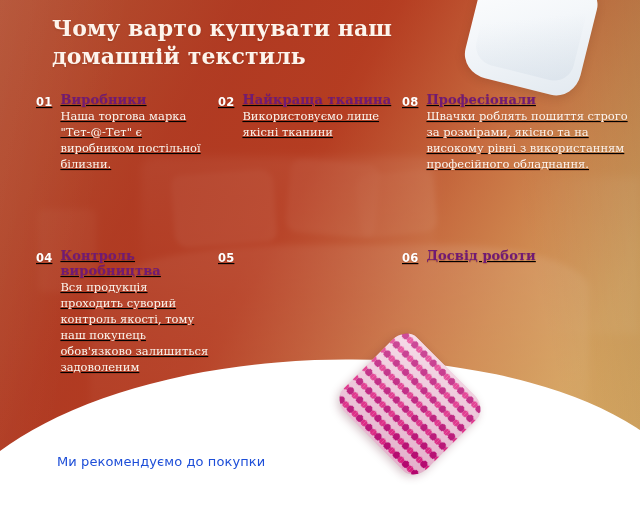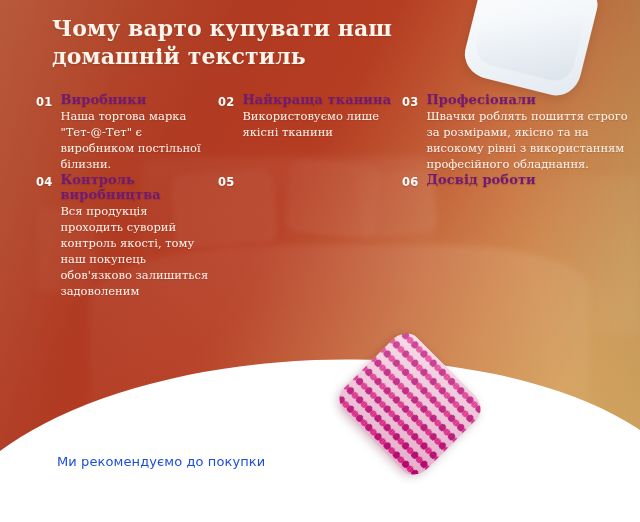--- a/index.html
+++ b/index.html
@@ -237,22 +237,23 @@
   .grid {
     position: absolute;
     left: 0;
     right: 0;
     top: 92px;
   }
   .row {
     position: relative;
     display: flex;
     align-items: flex-start;
-  }
-  .row-2 { }
+    text-decoration: underline;
+  }
+  .row-2 { margin-top: 76px; }
 
   .cell {
     position: relative;
     display: flex;
     align-items: flex-start;
     box-sizing: border-box;
   }
   .cell-1 { width: 210px; padding-left: 36px; }
   .cell-2 { width: 190px; padding-left: 8px; }
   .cell-3 { width: 240px; padding-left: 2px; }
@@ -355,21 +356,21 @@
 
         <div class="cell cell-2">
           <span class="num">02</span>
           <div class="texts">
             <h2 class="item-title">Найкраща тканина</h2>
             <p class="item-desc">Використовуємо лише якісні тканини</p>
           </div>
         </div>
 
         <div class="cell cell-3">
-          <span class="num">03</span>
+          <span class="num">08</span>
           <div class="texts">
             <h2 class="item-title">Професіонали</h2>
             <p class="item-desc">Швачки роблять пошиття строго за розмірами, якісно та на високому рівні з використанням професійного обладнання.</p>
           </div>
         </div>
 
       </div>
 
       <div class="row row-2">
 

